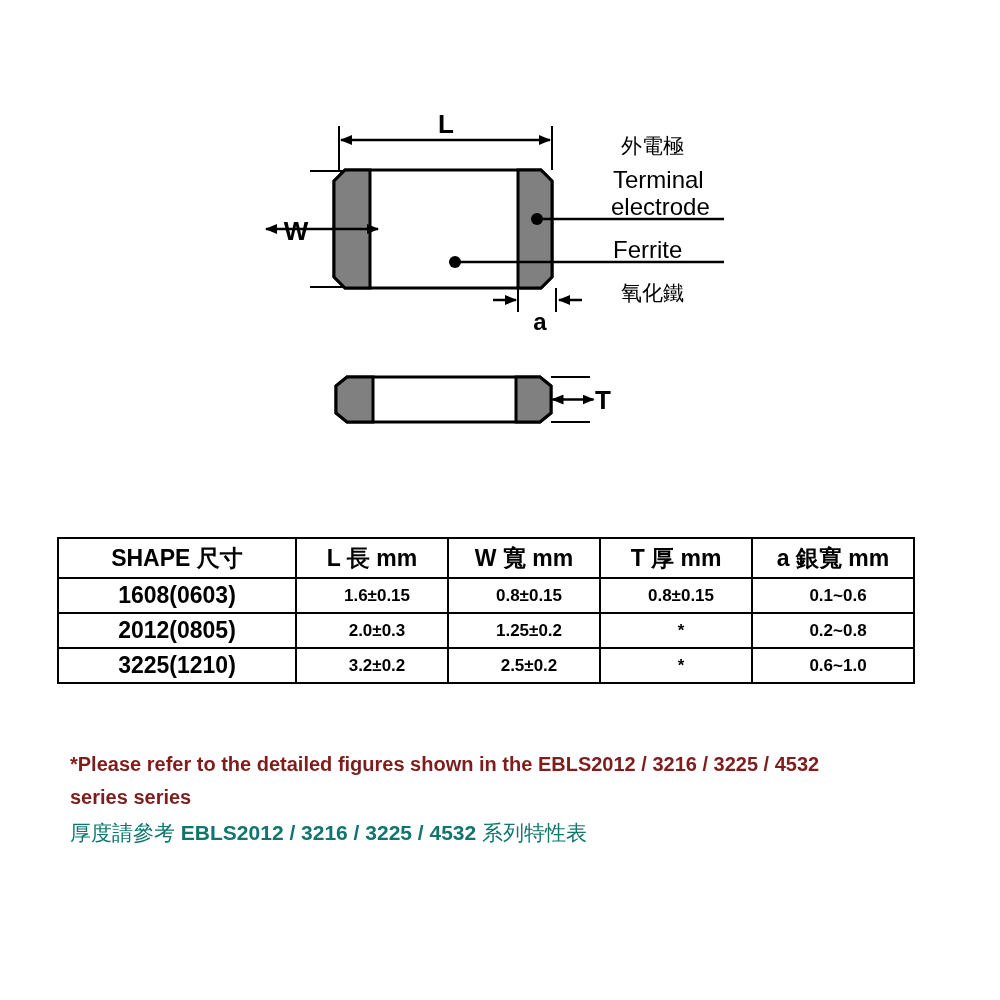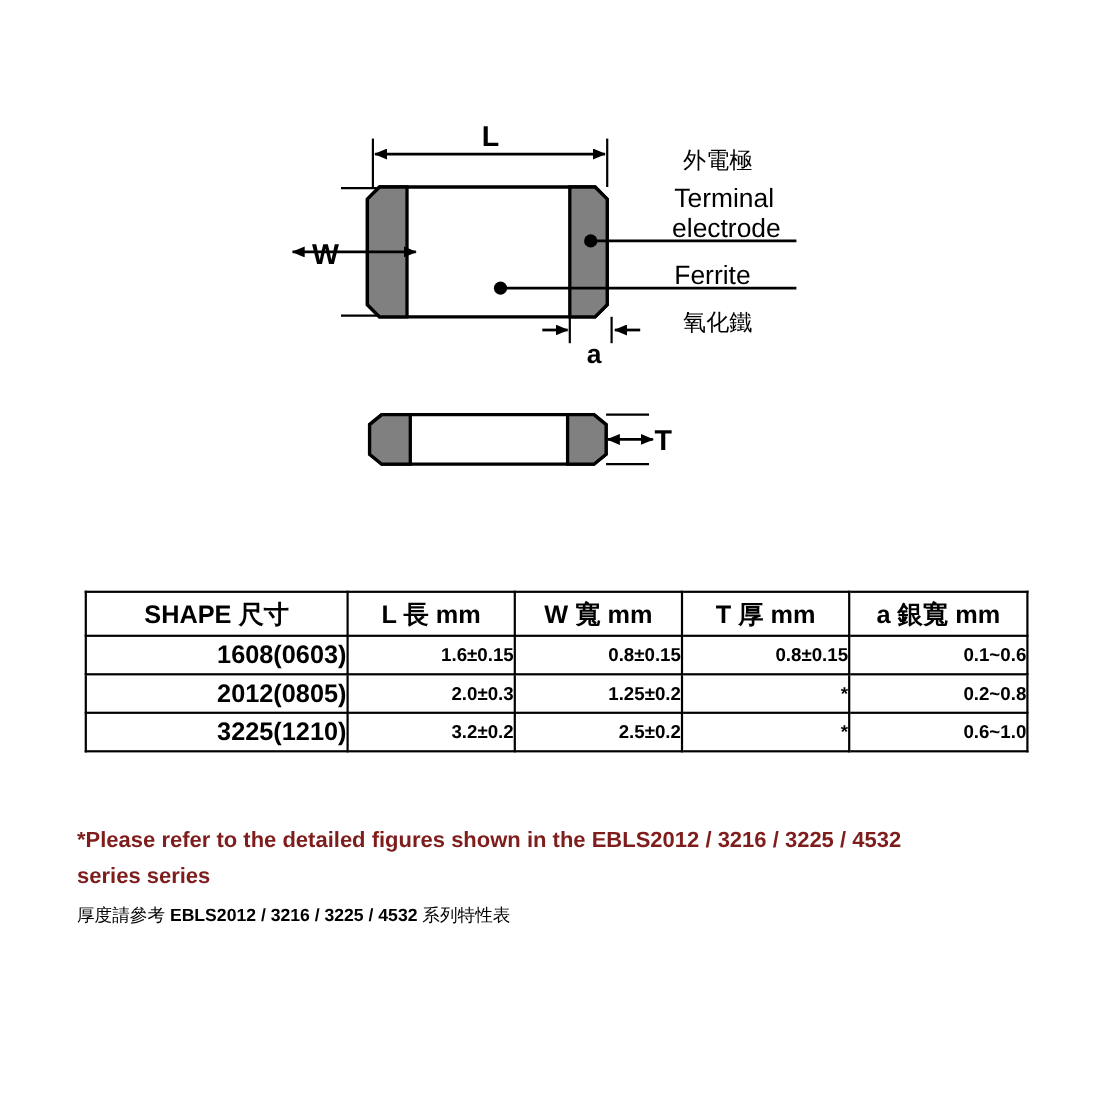--- a/index.html
+++ b/index.html
@@ -24,21 +24,20 @@
     height: 500px;
   }
   #figure-svg { display: block; }
 
   
   #spec-table-wrap {
     position: absolute;
     left: 57px;
     top: 537px;
     width: 856px;
-    margin-left: 20px;
   }
   table.spec {
     border-collapse: collapse;
     width: 856px;
     table-layout: fixed;
     background: #fff;
   }
   table.spec th, table.spec td {
     border: 2px solid #000;
     text-align: center;
@@ -54,21 +53,20 @@
   }
   table.spec thead th.shape-head {
     font-size: 23px;
   }
   table.spec thead th .hdr {
     display: inline-block;
     white-space: nowrap;
   }
   table.spec tbody td {
     height: 33px;
-    text-align: right;
   }
   table.spec tbody td.shape-cell {
     font-size: 23px;
     font-weight: bold;
   }
   table.spec tbody td.val {
     font-size: 17px;
     font-weight: bold;
     padding-left: 10px;
   }
@@ -91,23 +89,23 @@
     width: 880px;
   }
   .note-en {
     font-size: 20px;
     font-weight: bold;
     line-height: 33px;
     color: #7f1d1d;
     white-space: pre;
   }
   .note-zh {
-    font-size: 16px;
+    font-size: 21px;
     line-height: 34px;
-    color: #000000;
+    color: #0f766e;
     margin-top: 2px;
   }
   .note-zh .bold-part {
     font-weight: bold;
   }
 
   .svg-label {
     font-family: "Liberation Sans", "DejaVu Sans", sans-serif;
   }
 </style>

